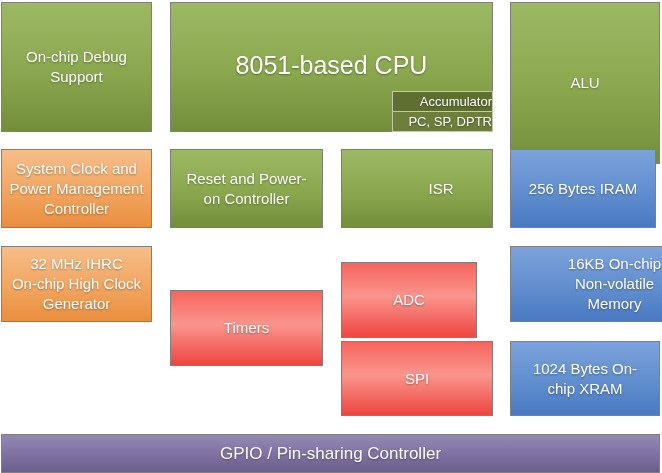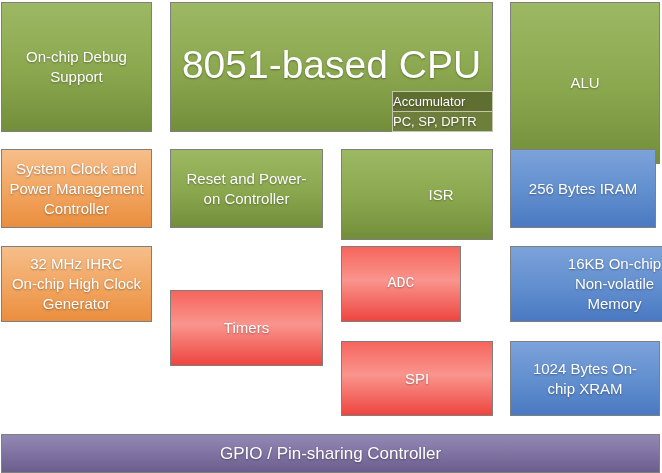--- a/index.html
+++ b/index.html
@@ -21,21 +21,21 @@
     text-align:center;
     text-shadow:0 1px 2px rgba(0,0,0,0.35);
   }
   .lbl{
     white-space:pre-line;
     font-size:15px;
     line-height:20px;
     padding:2px 3px;
   }
   .cpu-title{
-    font-size:39px;
+    font-size:25px;
     line-height:32px;
     padding-bottom:6px;
   }
   .gpio-lbl{
     font-size:17px;
     line-height:20px;
   }
   .sub-lbl{
     font-size:13px;
     line-height:15px;
@@ -49,36 +49,36 @@
   .purple{ background:linear-gradient(180deg,#9388b4 0%,#8073a3 50%,#6b5e8c 100%); }
   .subbox{
     position:absolute;
     box-sizing:border-box;
     right:-1px;
     width:101px;
     height:21px;
     border:1px solid #c2c7ae;
     display:flex;
     align-items:center;
-    justify-content:flex-start;
+    justify-content:flex-end;
     color:#fff;
   }
   .sub-acc{ bottom:19px; background:#5f6e31; }
   .sub-reg{ bottom:-1px; background:#6e7e3b; }
   
   .p-debug   {left:1px;  top:2px;   width:151px;height:130px;}
   .p-cpu     {left:170px;top:2px;   width:323px;height:130px;}
   .p-alu     {left:510px;top:2px;   width:150px;height:162px;}
   .p-sysclock{left:1px;  top:149px; width:151px;height:79px;}
   .p-reset   {left:170px;top:149px; width:153px;height:79px;}
-  .p-isr     {left:341px;top:149px; width:152px;height:91px;padding-left:48px;}
+  .p-isr     {left:341px;top:149px; width:152px;height:79px;padding-left:48px;}
   .p-iram    {left:510px;top:149px; width:146px;height:79px;}
   .p-ihrc    {left:1px;  top:246px; width:151px;height:76px;}
   .p-timers  {left:170px;top:246px; width:153px;height:76px;margin-top:44px;}
-  .p-adc     {left:341px;top:246px; width:120px;height:76px;font-family:Liberation Mono, monospace;}
+  .p-adc     {left:341px;top:262px; width:136px;height:76px;}
   .p-nvm     {left:510px;top:246px; width:168px;height:76px;padding-left:41px;}
   .p-spi     {left:341px;top:341px; width:152px;height:75px;}
   .p-xram    {left:510px;top:341px; width:150px;height:75px;}
   .p-gpio    {left:1px;  top:434px; width:659px;height:39px;}
 </style>
 </head>
 <body>
 
 <div class="stage">
 

